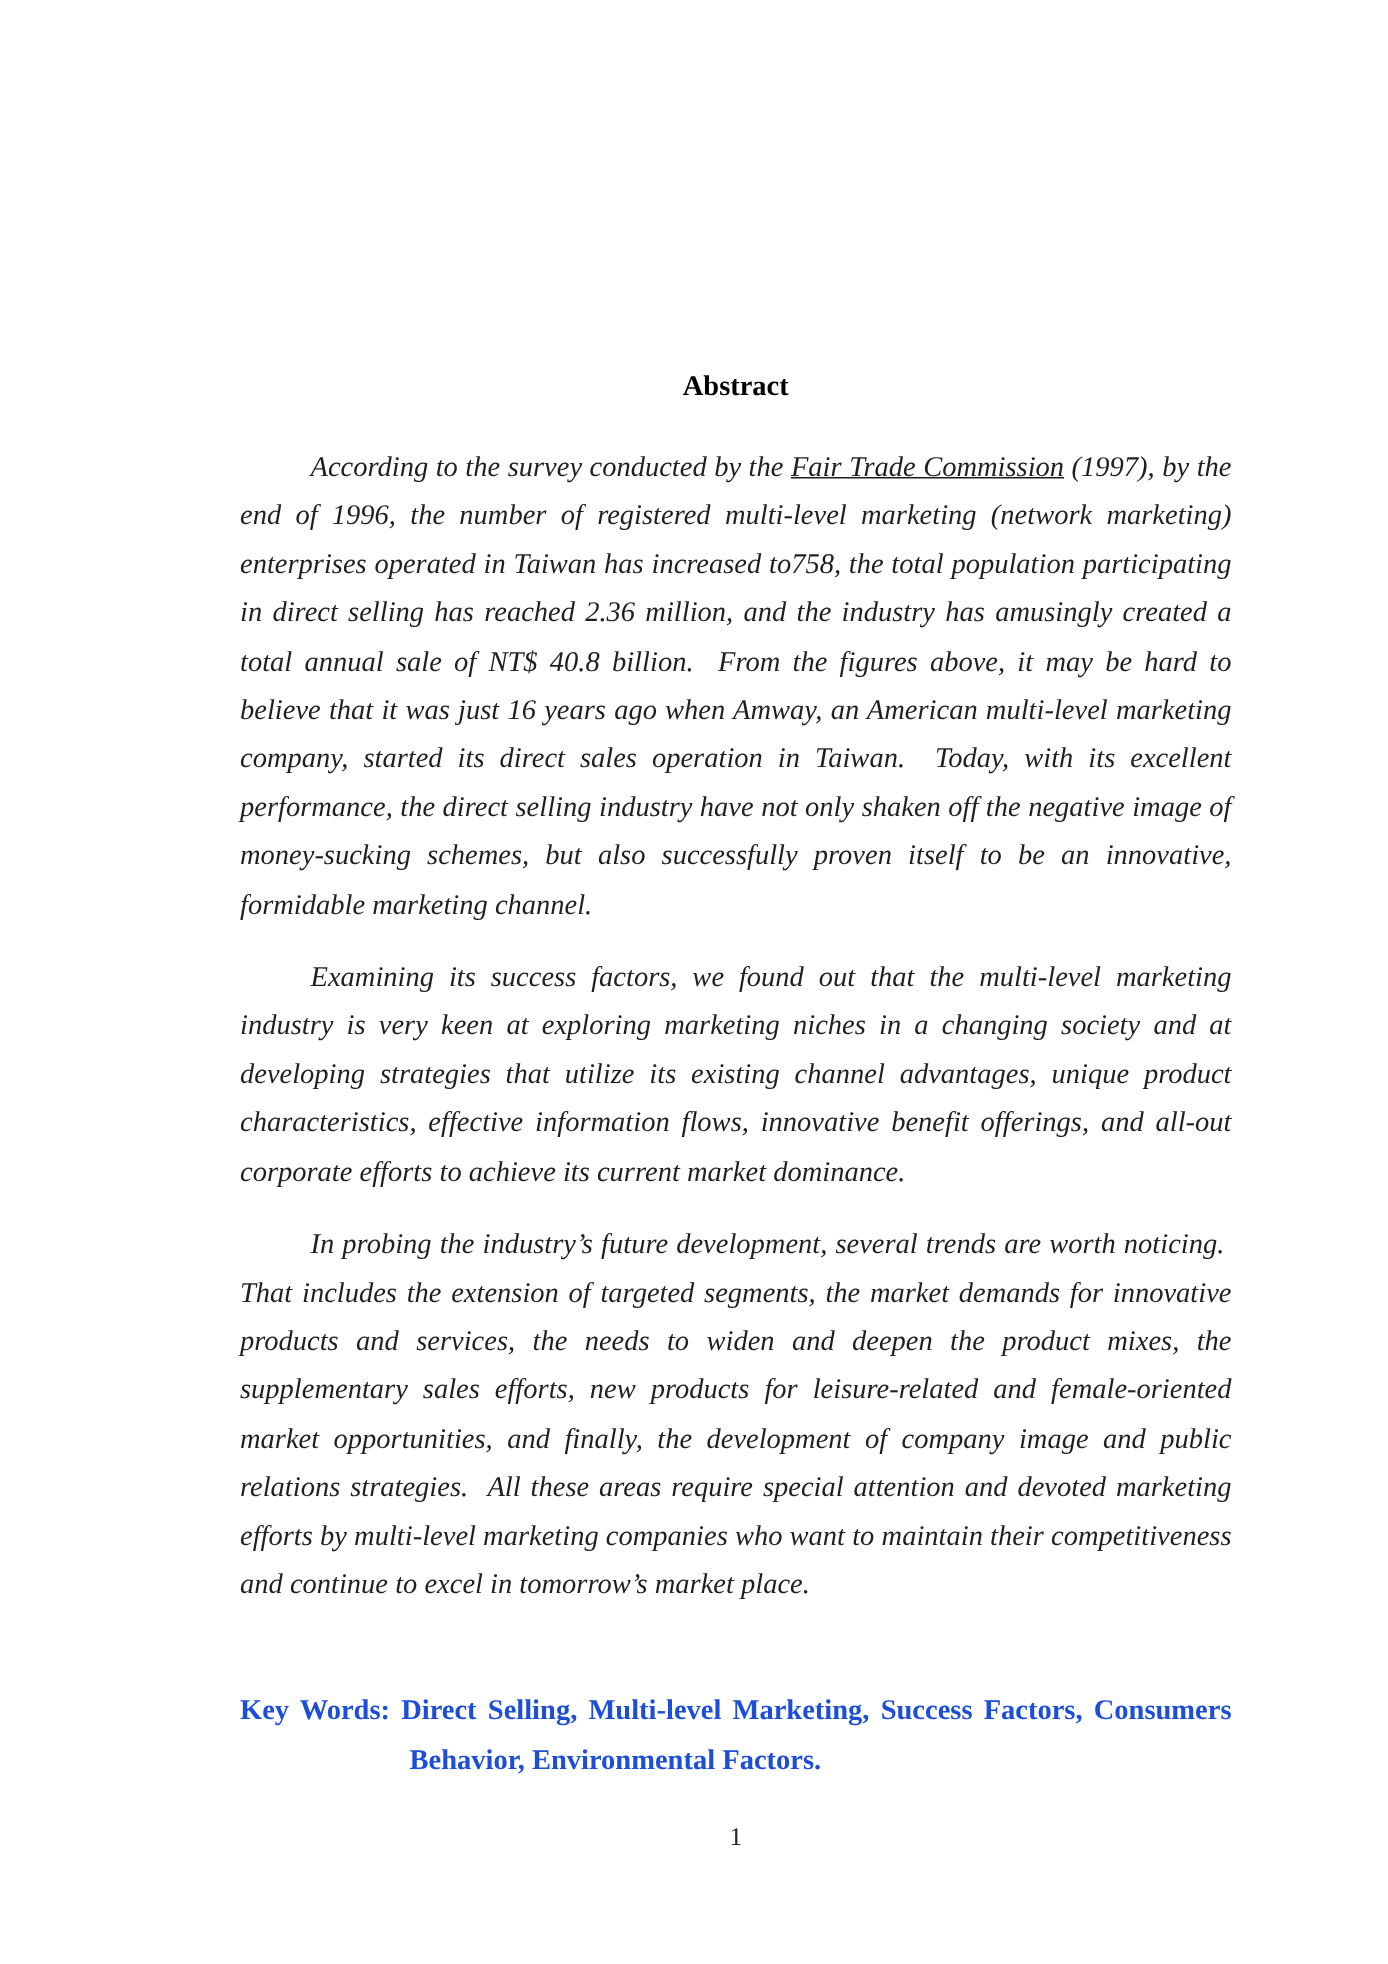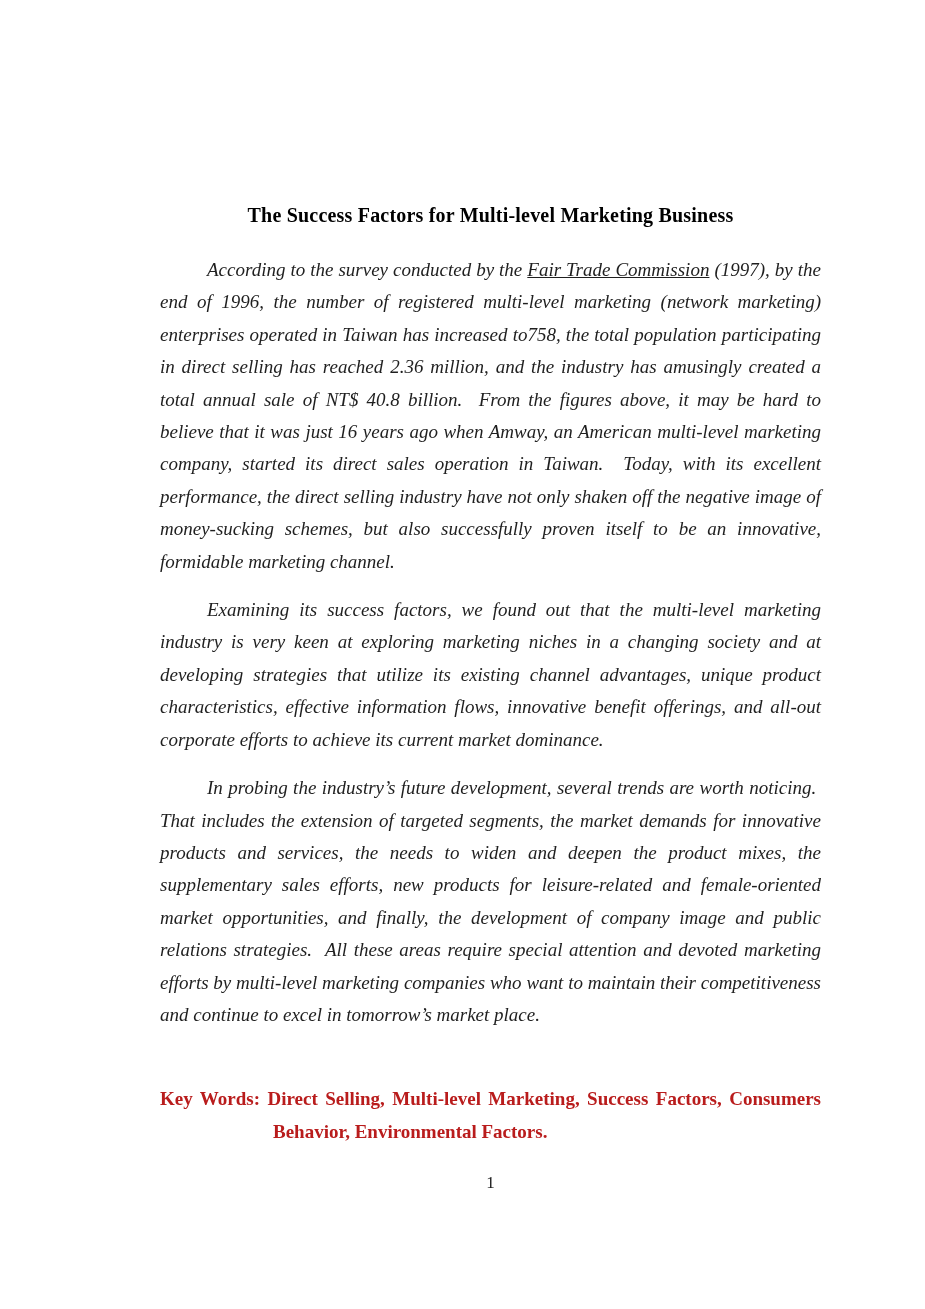--- a/index.html
+++ b/index.html
@@ -51,38 +51,38 @@
     text-decoration: underline;
   }
   .keywords {
     margin: 52px 0 0 0;
     font-size: 19px;
     line-height: 32.5px;
     font-weight: bold;
     text-align: justify;
     padding-left: 113px;
     text-indent: -113px;
-    color: #b91c1c;
+    color: #1d4ed8;
   }
   .page-number {
     margin-top: 24px;
     text-align: center;
     font-size: 17px;
     line-height: 22px;
     font-style: normal;
     color: #222222;
   }
 </style>
 </head>
 <body>
 
 <div class="page">
 
-  <h1 class="title">The Success Factors for Multi-level Marketing Business</h1>
 
+  <h2 class="abstract-heading">Abstract</h2>
 
   <div class="abstract-body">
 
     <p class="body-para"><span>According to the survey conducted by the </span><span class="underline">Fair Trade Commission</span><span> (1997), by the end of 1996, the number of registered multi-level marketing (network marketing) enterprises operated in Taiwan has increased to758, the total population participating in direct selling has reached 2.36 million, and the industry has amusingly created a total annual sale of NT$ 40.8 billion.&nbsp; From the figures above, it may be hard to believe that it was just 16 years ago when Amway, an American multi-level marketing company, started its direct sales operation in Taiwan.&nbsp; Today, with its excellent performance, the direct selling industry have not only shaken off the negative image of money-sucking schemes, but also successfully proven itself to be an innovative, formidable marketing channel.</span></p>
 
     <p class="body-para">Examining its success factors, we found out that the multi-level marketing industry is very keen at exploring marketing niches in a changing society and at developing strategies that utilize its existing channel advantages, unique product characteristics, effective information flows, innovative benefit offerings, and all-out corporate efforts to achieve its current market dominance.</p>
 
     <p class="body-para">In probing the industry’s future development, several trends are worth noticing.&nbsp; That includes the extension of targeted segments, the market demands for innovative products and services, the needs to widen and deepen the product mixes, the supplementary sales efforts, new products for leisure-related and female-oriented market opportunities, and finally, the development of company image and public relations strategies.&nbsp; All these areas require special attention and devoted marketing efforts by multi-level marketing companies who want to maintain their competitiveness and continue to excel in tomorrow’s market place.</p>
 
   </div>

